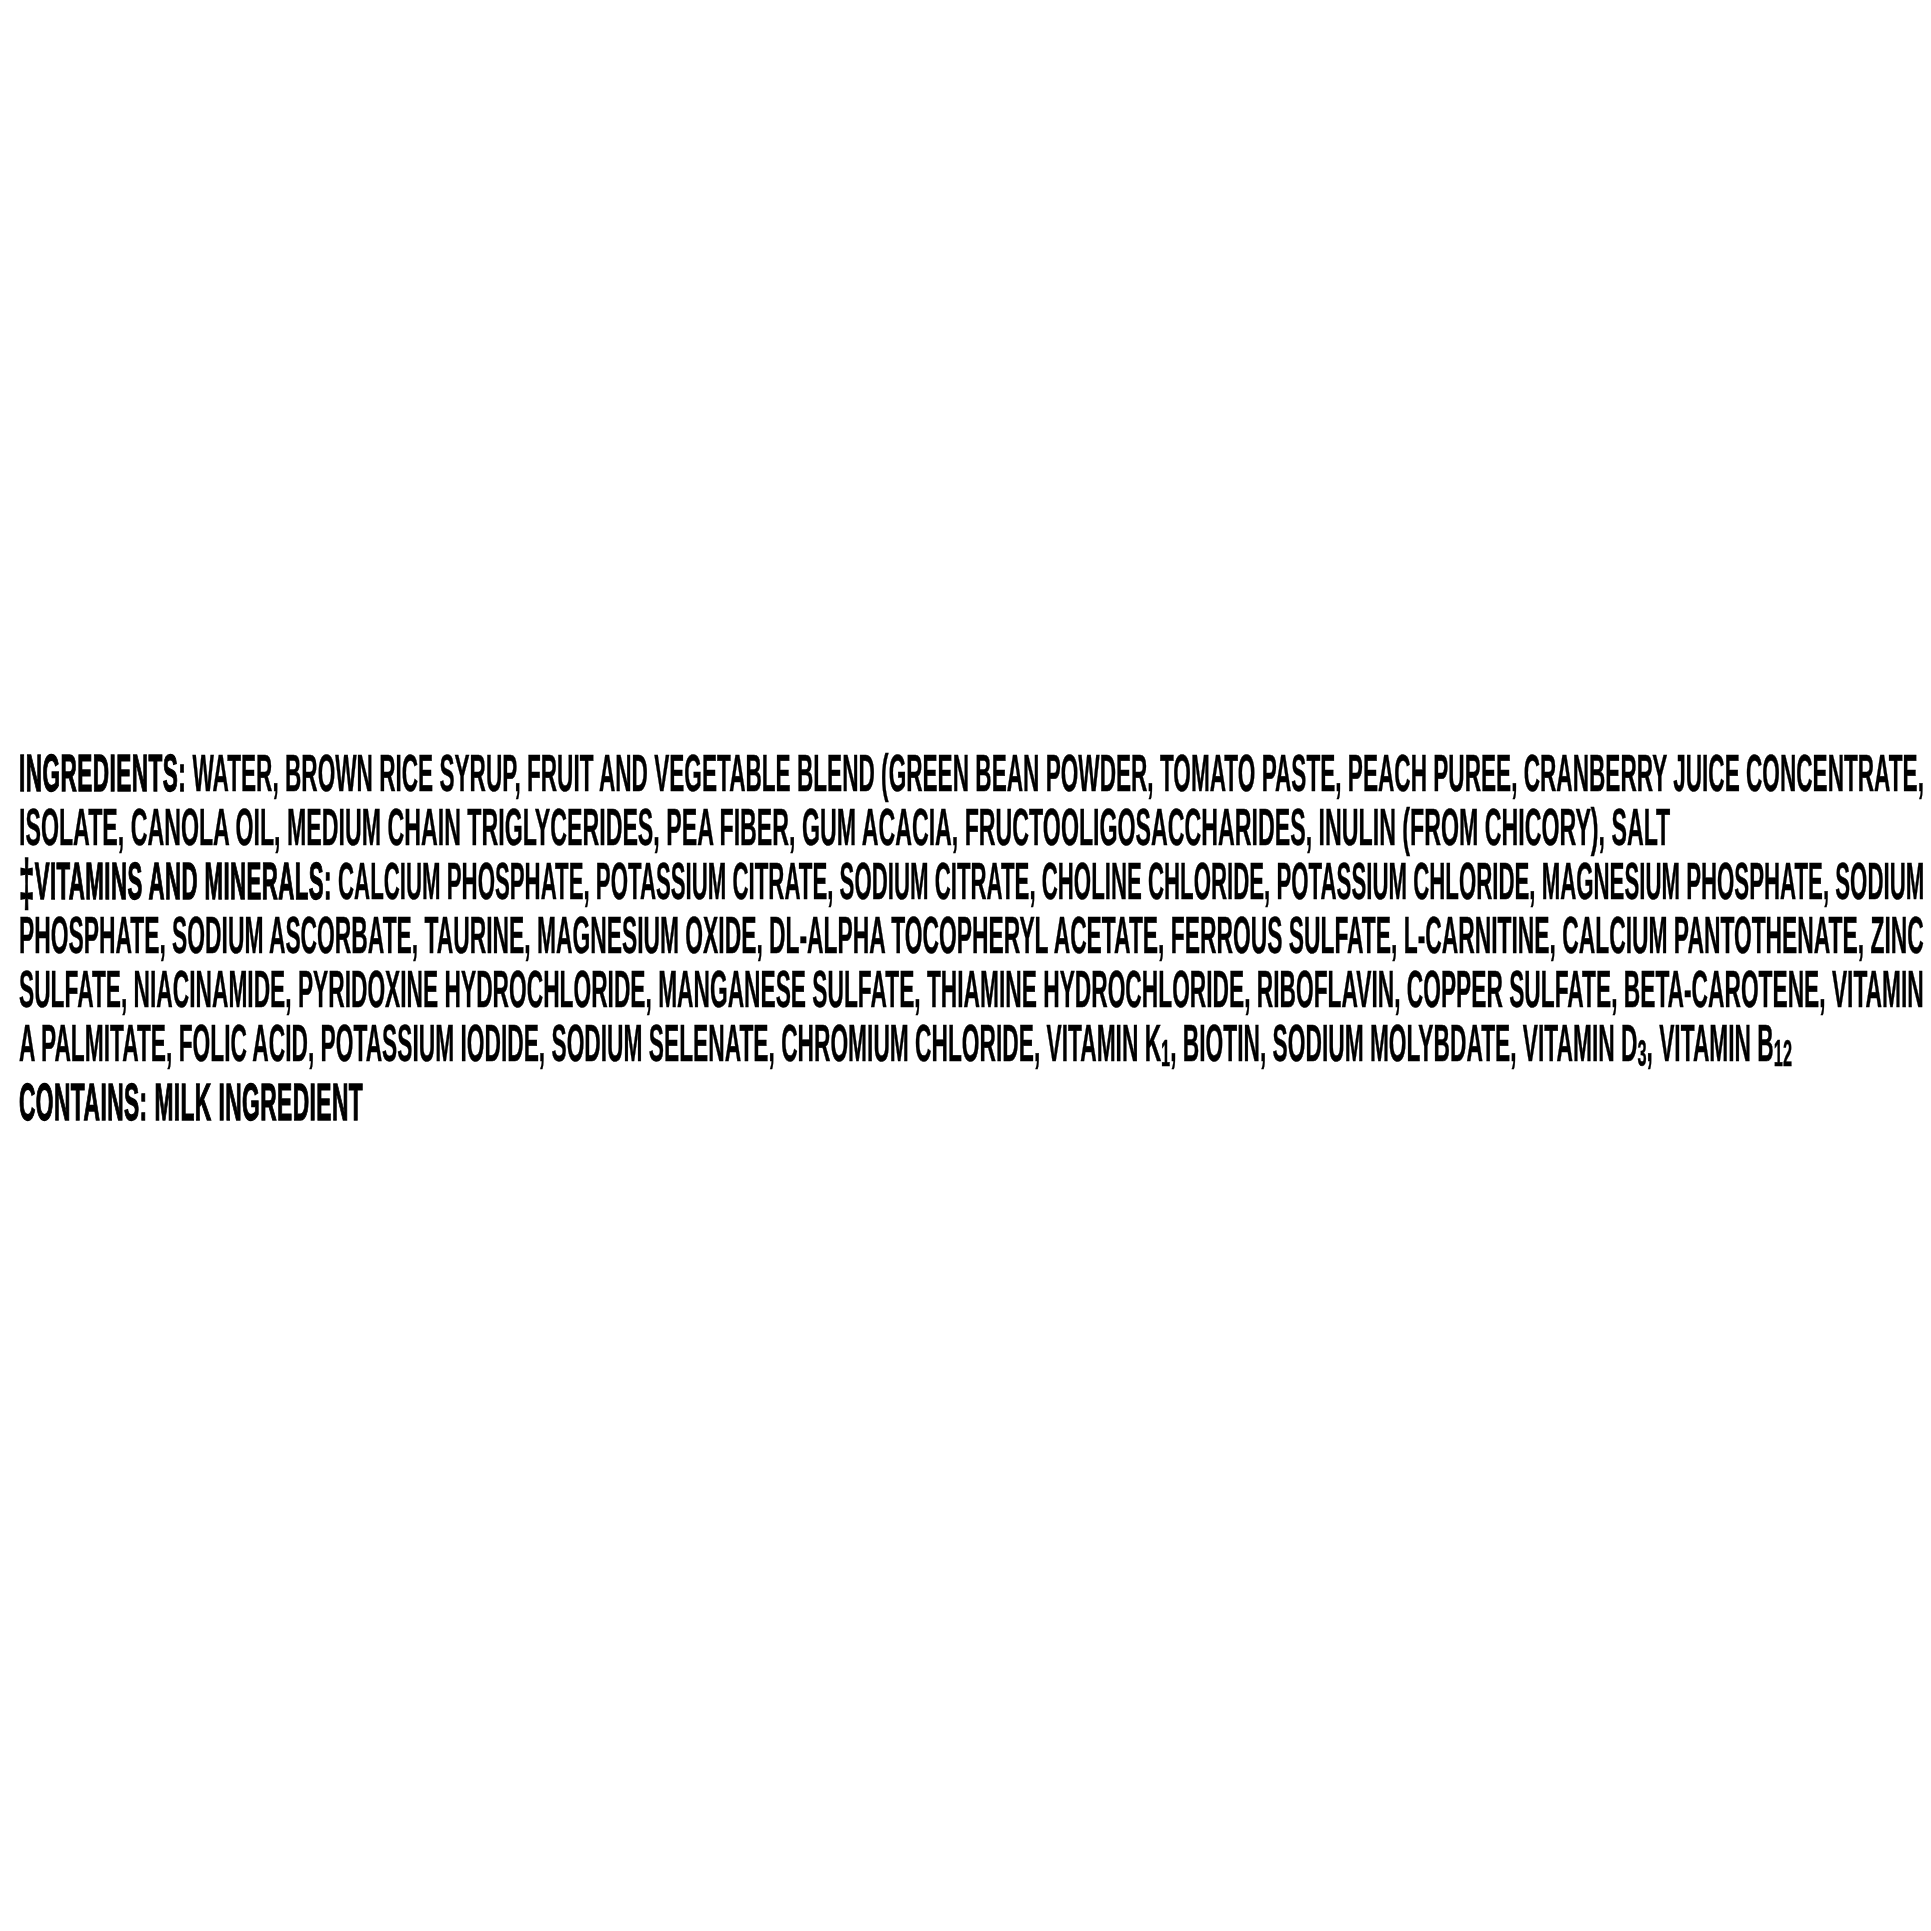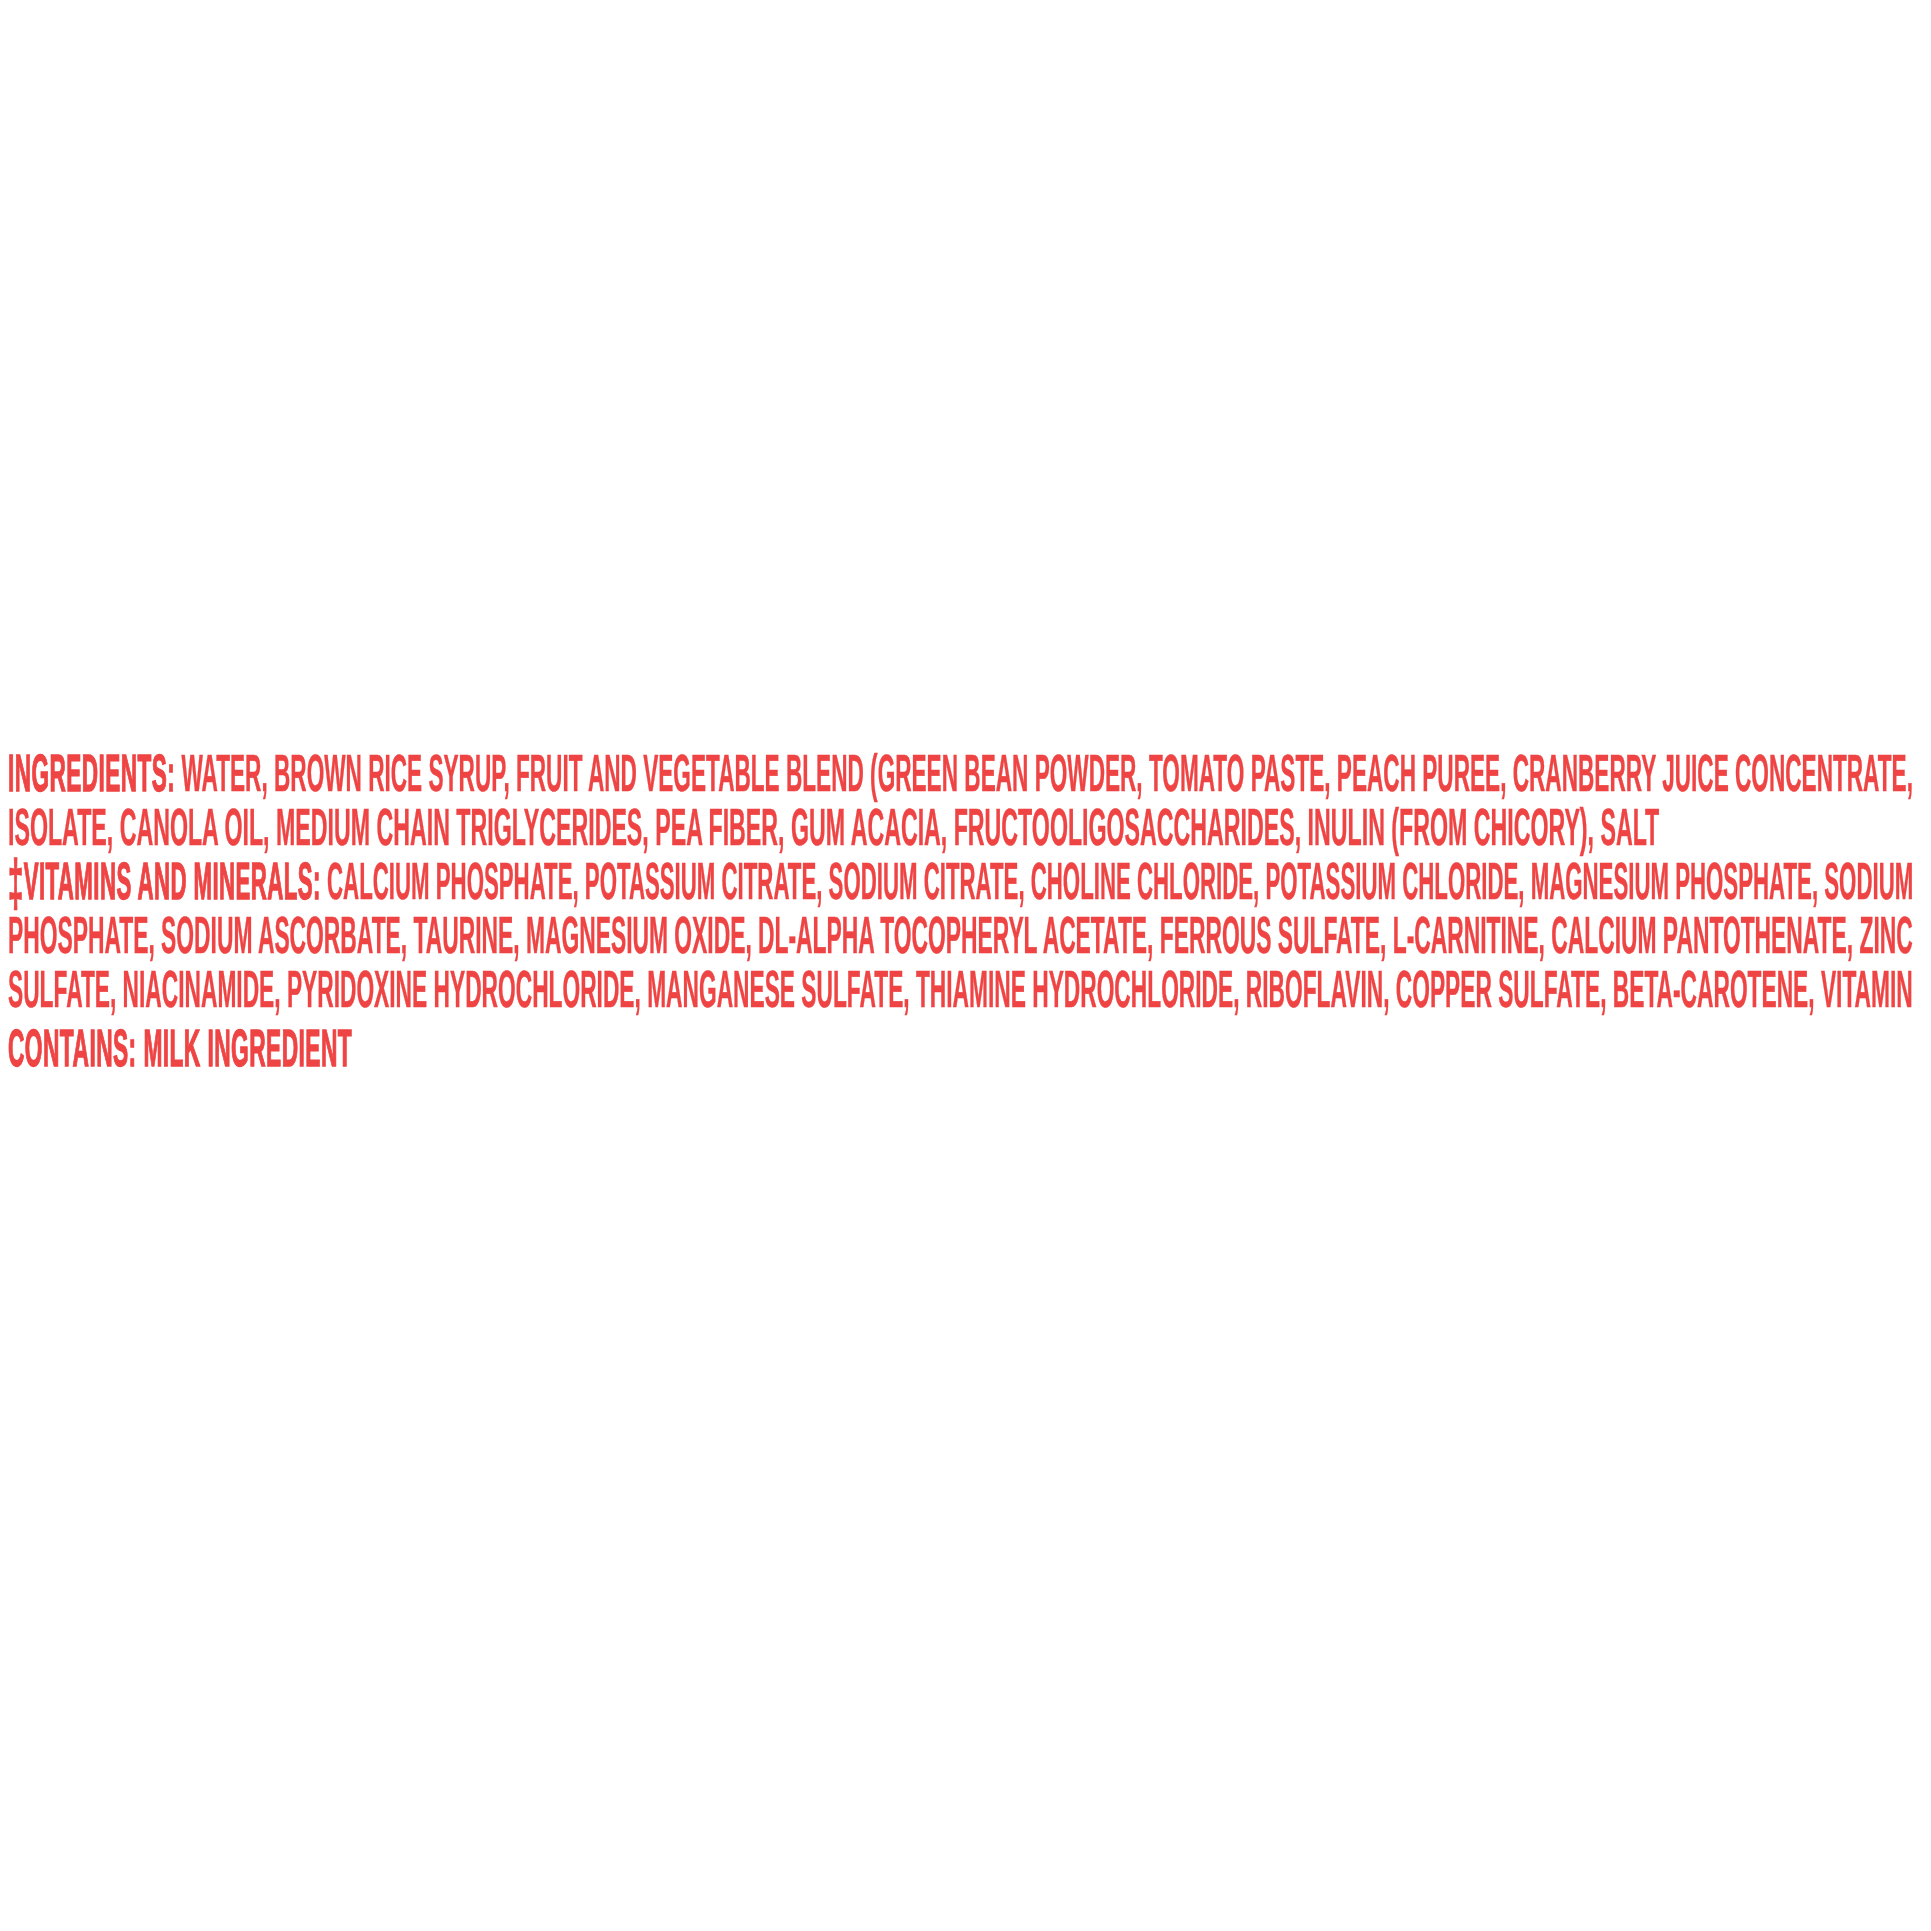--- a/index.html
+++ b/index.html
@@ -9,24 +9,24 @@
   }
   body {
     width: 1931px;
     height: 1931px;
     position: relative;
     overflow: hidden;
     font-family: "Liberation Sans", "DejaVu Sans", sans-serif;
   }
   .label-block {
     position: absolute;
-    left: 8px;
+    left: 19px;
     top: 746px;
     width: 1910px;
-    color: #ef4444;
+    color: #000000;
     font-weight: 700;
     font-size: 52px;
     -webkit-text-stroke: 0.5px currentColor;
   }
   .line {
     display: block;
     height: 54px;
     line-height: 54px;
     white-space: nowrap;
     overflow: visible;
@@ -76,19 +76,22 @@
   </div>
 
   <div class="line">
     <span class="measure" style="transform: scaleX(0.439063);"><span>PHOSPHATE, SODIUM ASCORBATE, TAURINE, MAGNESIUM OXIDE, DL-ALPHA TOCOPHERYL ACETATE, FERROUS SULFATE, L-CARNITINE, CALCIUM PANTOTHENATE, ZINC</span></span>
   </div>
 
   <div class="line">
     <span class="measure" style="transform: scaleX(0.4375);"><span>SULFATE, NIACINAMIDE, PYRIDOXINE HYDROCHLORIDE, MANGANESE SULFATE, THIAMINE HYDROCHLORIDE, RIBOFLAVIN, COPPER SULFATE, BETA-CAROTENE, VITAMIN</span></span>
   </div>
 
+  <div class="line">
+    <span class="measure" style="transform: scaleX(0.4375);"><span>A PALMITATE, FOLIC ACID, POTASSIUM IODIDE, SODIUM SELENATE, CHROMIUM CHLORIDE, VITAMIN K</span><span class="sb">1</span><span>, BIOTIN, SODIUM MOLYBDATE, VITAMIN D</span><span class="sb">3</span><span>, VITAMIN B</span><span class="sb">12</span></span>
+  </div>
 
   <div class="line contains-line">
     <span class="measure" style="transform: scaleX(0.4375);"><span class="b">CONTAINS: MILK INGREDIENT</span></span>
   </div>
 
 </div>
 
 
 </body></html>

